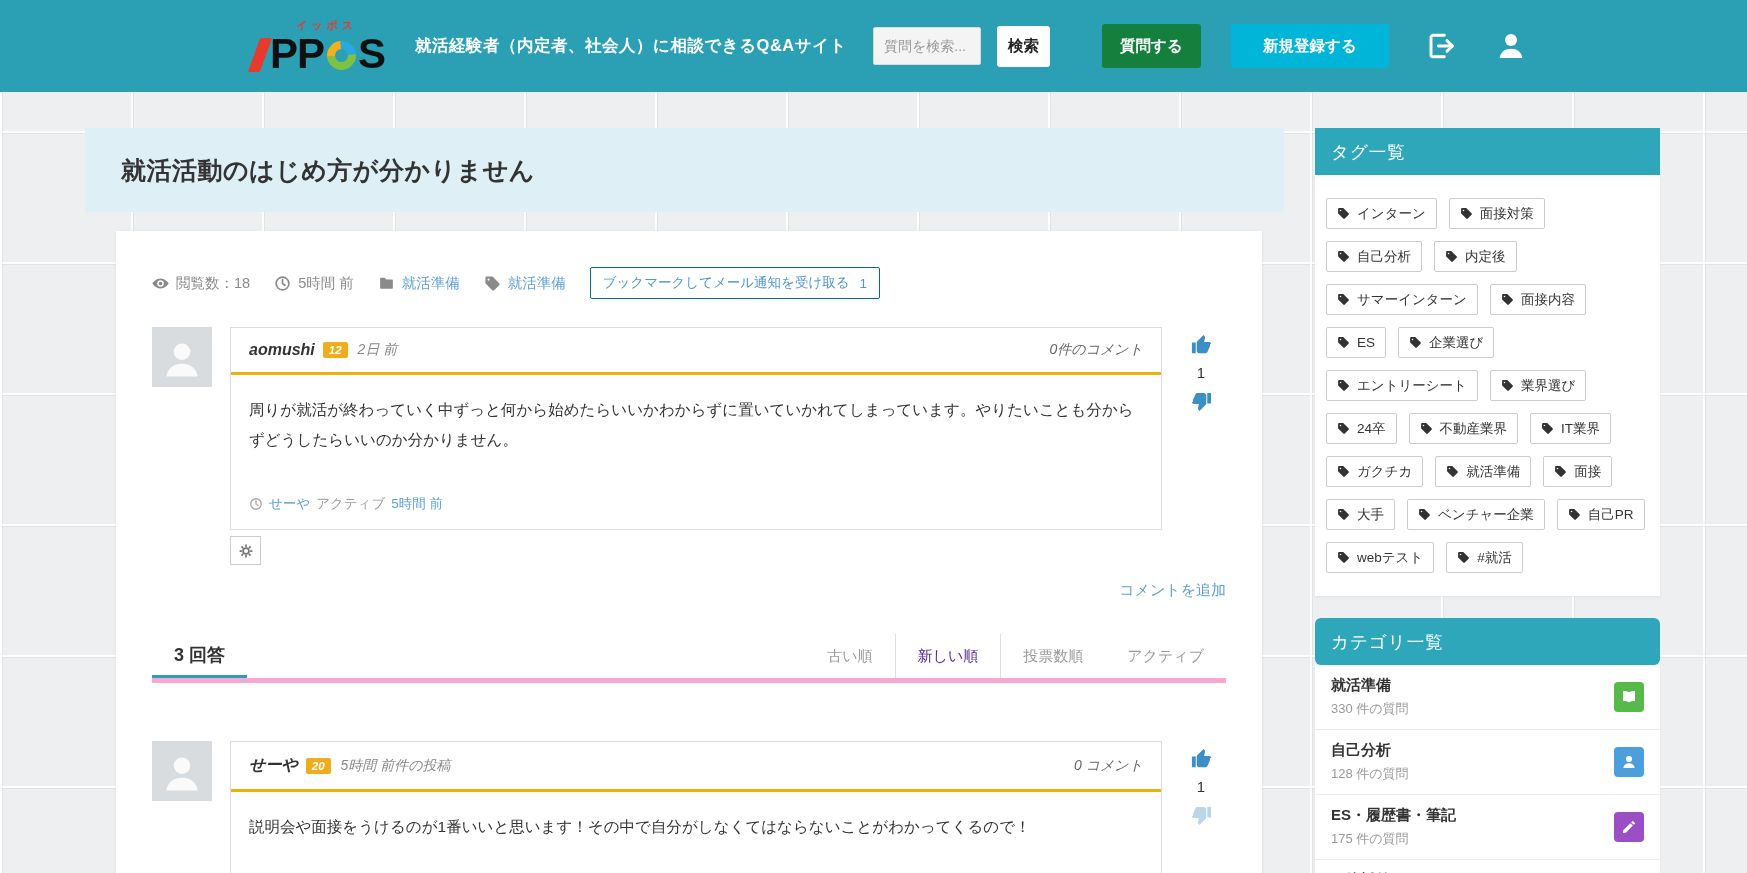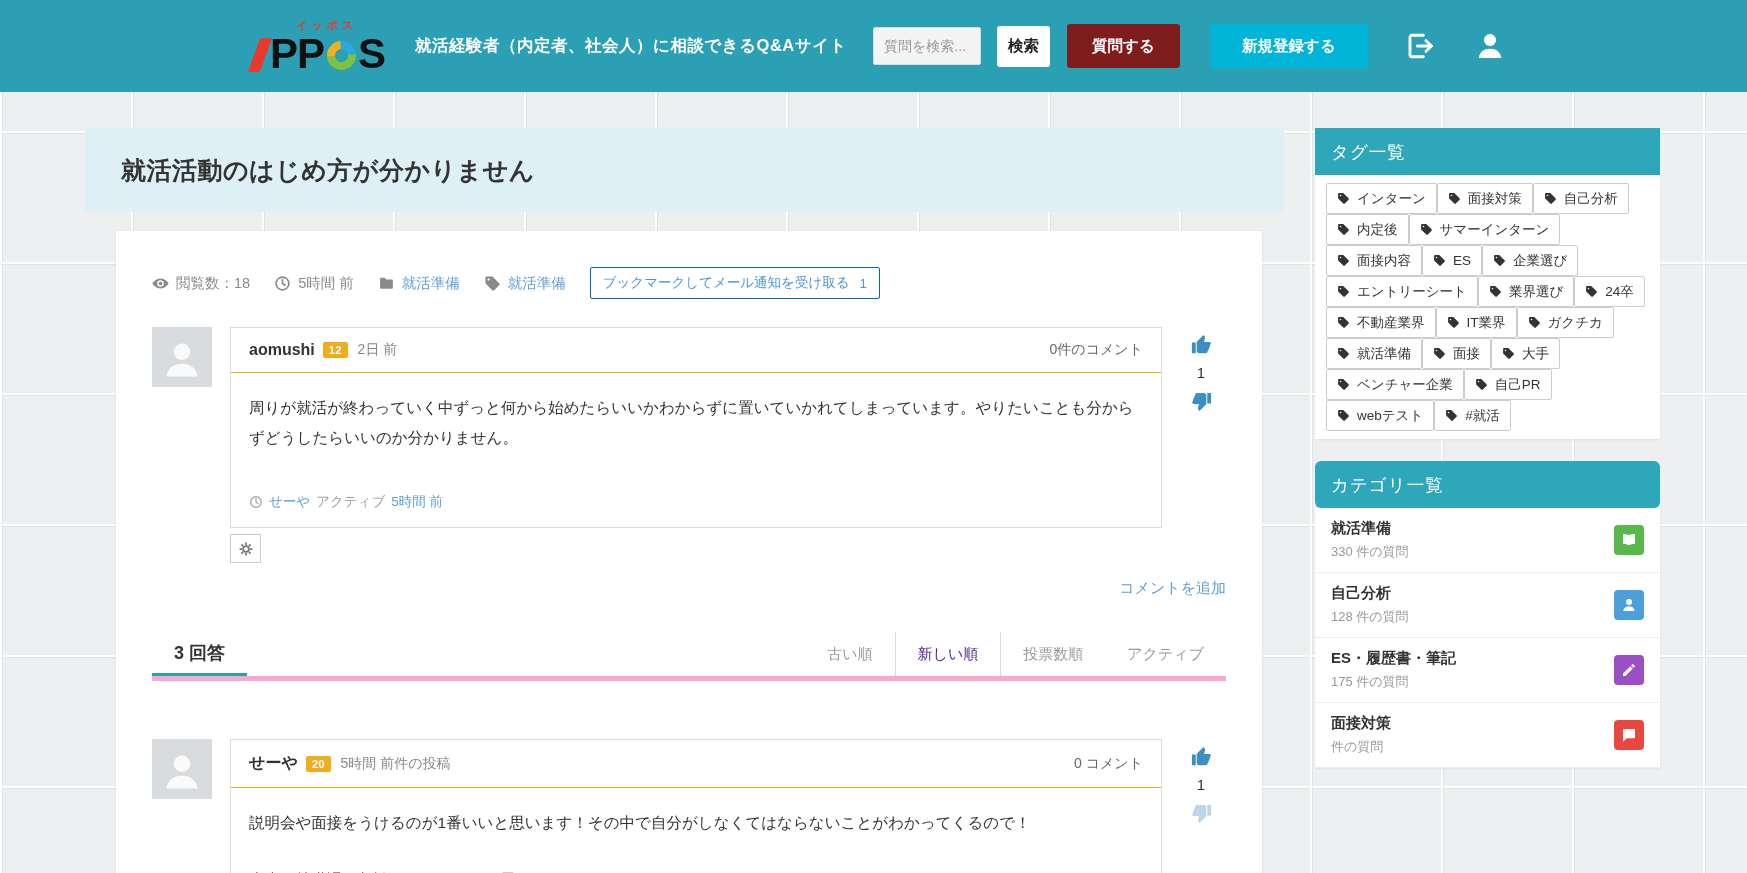--- a/index.html
+++ b/index.html
@@ -29,21 +29,21 @@
   .logo-o{ display:inline-block; width:29px; height:29px; border-radius:50%; border:8px solid;
     border-color:#2BA8E0 #7DC242 #7DC242 #F2B01E; transform:rotate(40deg); margin:4px 2px 0 3px; }
   .tagline{ margin-left:30px; color:#fff; font-size:16.5px; font-weight:700; letter-spacing:.5px; }
   .search-input{
     margin-left:26px; width:108px; height:38px; border:1px solid #D9D9D9; border-radius:2px;
     background:#F4F4F4; padding:0 10px; font-size:14px; color:#333; font-family:inherit; outline:none;
   }
   .search-input::placeholder{ color:#999; }
   .btn{ border:none; border-radius:3px; cursor:pointer; font-family:inherit; font-weight:700; }
   .search-btn{ margin-left:16px; width:53px; height:41px; background:#fff; color:#222; font-size:15.5px; }
-  .ask-btn{ margin-left:17px; width:113px; height:44px; background:#7f1d1d; color:#fff; font-size:15.5px; }
+  .ask-btn{ margin-left:52px; width:99px; height:44px; background:#15803d; color:#fff; font-size:15.5px; }
   .register-btn{ margin-left:30px; width:158px; height:44px; background:#00B5D8; color:#fff; font-size:15.5px; }
   .hicon{ margin-left:34px; width:36px; height:36px; display:flex; align-items:center; justify-content:center; cursor:pointer; }
   .hicon svg{ width:32px; height:32px; }
   
   .layout{ display:flex; align-items:flex-start; padding:36px 0 0 85px; }
   .content{ width:1199px; flex:none; }
   .sidebar{ width:345px; flex:none; margin-left:31px; }
   
   .page-title-box{ height:84px; background:#DEF0F5; display:flex; align-items:center; }
   .page-title-box h1{ font-size:25px; font-weight:600; color:#333; padding-left:36px; letter-spacing:.5px; }
@@ -56,21 +56,21 @@
   a.link{ color:#5C9FD6; text-decoration:none; cursor:pointer; }
   .bookmark-pill{
     display:flex; align-items:center; gap:10px; border:1px solid #0369a1; color:#4E96CE;
     background:#fff; font-size:13.5px; padding:6px 12px; border-radius:2px; cursor:pointer;
   }
   .post{ display:flex; align-items:flex-start; margin-top:28px; }
   .avatar{ width:60px; height:60px; background:#D9DCDE; flex:none; margin-right:18px;
     display:flex; align-items:center; justify-content:center; overflow:hidden; }
   .avatar svg{ width:44px; height:44px; fill:#FAFAFA; margin-top:6px; }
   .post-box{ flex:1; border:1px solid #DCDCDC; background:#fff; }
-  .post-head{ display:flex; align-items:center; padding:13px 18px; border-bottom:1px solid #eab308; }
+  .post-head{ display:flex; align-items:center; padding:13px 18px; border-bottom:3px solid #eab308;font-style:italic; }
   .author{ font-size:16px; font-weight:700; color:#333; }
   .badge{ margin-left:8px; background:#EFAD1C; color:#fff; font-size:11.5px; font-weight:700;
     padding:2px 6px; border-radius:2px; }
   .post-time{ margin-left:10px; color:#888; font-size:14px; }
   .spacer{ flex:1; }
   .comments-count{ color:#666; font-size:14px;padding-left:28px; }
   .post-body{ padding:20px 18px 10px; font-size:15.5px; line-height:1.95; color:#333; }
   .post-body p{ margin-bottom:26px; }
   .post-foot{ display:flex; align-items:center; gap:6px; padding:4px 18px 16px; color:#999; font-size:13.5px; }
   .post-foot svg{ width:14px; height:14px; color:#aaa; }
@@ -87,21 +87,21 @@
   
   .answers-bar{ margin-top:34px; height:49px; display:flex; align-items:stretch; border-bottom:5px solid #f9a8d4; }
   .ans-count{ display:flex; align-items:center; padding:0 22px; font-size:18px; font-weight:700; color:#333;
     border-bottom:3px solid #2BA0B5; }
   .sort-tabs{ margin-left:auto; display:flex; }
   .sort-tab{ display:flex; align-items:center; padding:0 22px; font-size:15px; color:#999; cursor:pointer; }
   .sort-tab.active{ color:#4c1d95; background:#fff; border-left:1px solid #DDD; border-right:1px solid #DDD; }
   .answer-post{ margin-top:58px; }
   
   .side-head{ height:47px; background:#2FA7BA; color:#fff; font-size:17.5px; display:flex; align-items:center; padding:0 16px; letter-spacing:1px; }
-  .tags-panel{ background:#fff; padding:8px 11px; display:flex; flex-wrap:wrap; gap:0; box-shadow:0 1px 2px rgba(0,0,0,.06); }
+  .tags-panel{ background:#fff; padding:23px 11px; display:flex; flex-wrap:wrap; gap:12px; box-shadow:0 1px 2px rgba(0,0,0,.06); }
   .tag-pill{ display:inline-flex; align-items:center; gap:7px; height:31px; padding:0 10px;
     border:1px solid #CCC; border-radius:2px; background:#fff; font-size:13.5px; color:#333; cursor:pointer; }
   .tag-pill svg{ width:13px; height:13px; color:#333; }
   .cat-head{ margin-top:22px;border-radius:6px; }
   .cat-panel{ background:#fff; box-shadow:0 1px 2px rgba(0,0,0,.06); }
   .cat-row{ display:flex; align-items:center; height:65px; padding:0 16px; border-bottom:1px solid #ECECEC; cursor:pointer; }
   .cat-info{ flex:1; }
   .cat-name{ font-size:15px; font-weight:700; color:#333; }
   .cat-count{ font-size:13px; color:#999; margin-top:5px; }
   .cat-icon{ width:30px; height:30px; border-radius:4px; display:flex; align-items:center; justify-content:center; }

